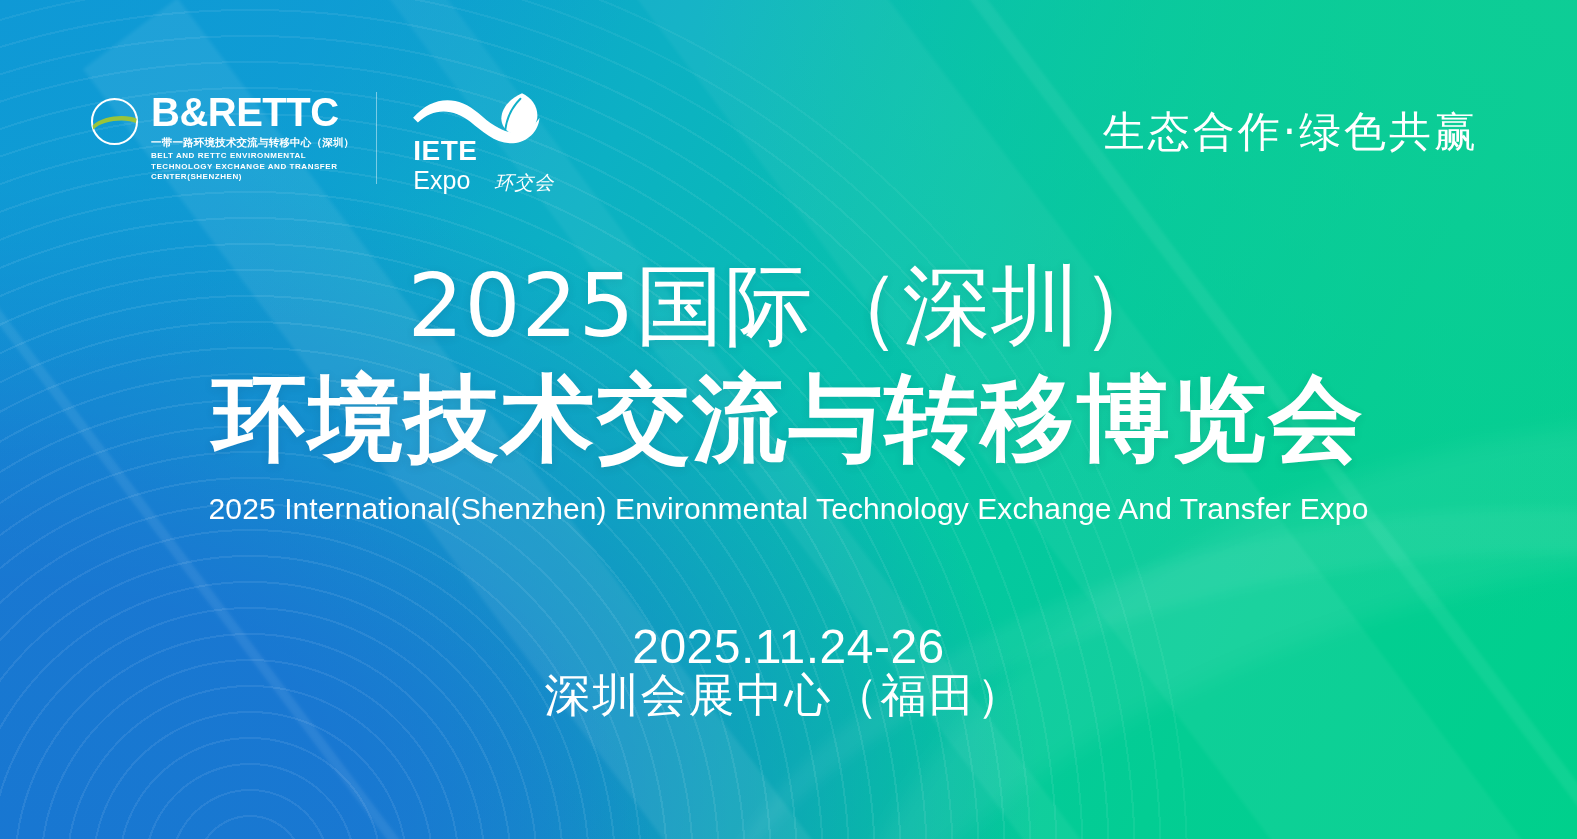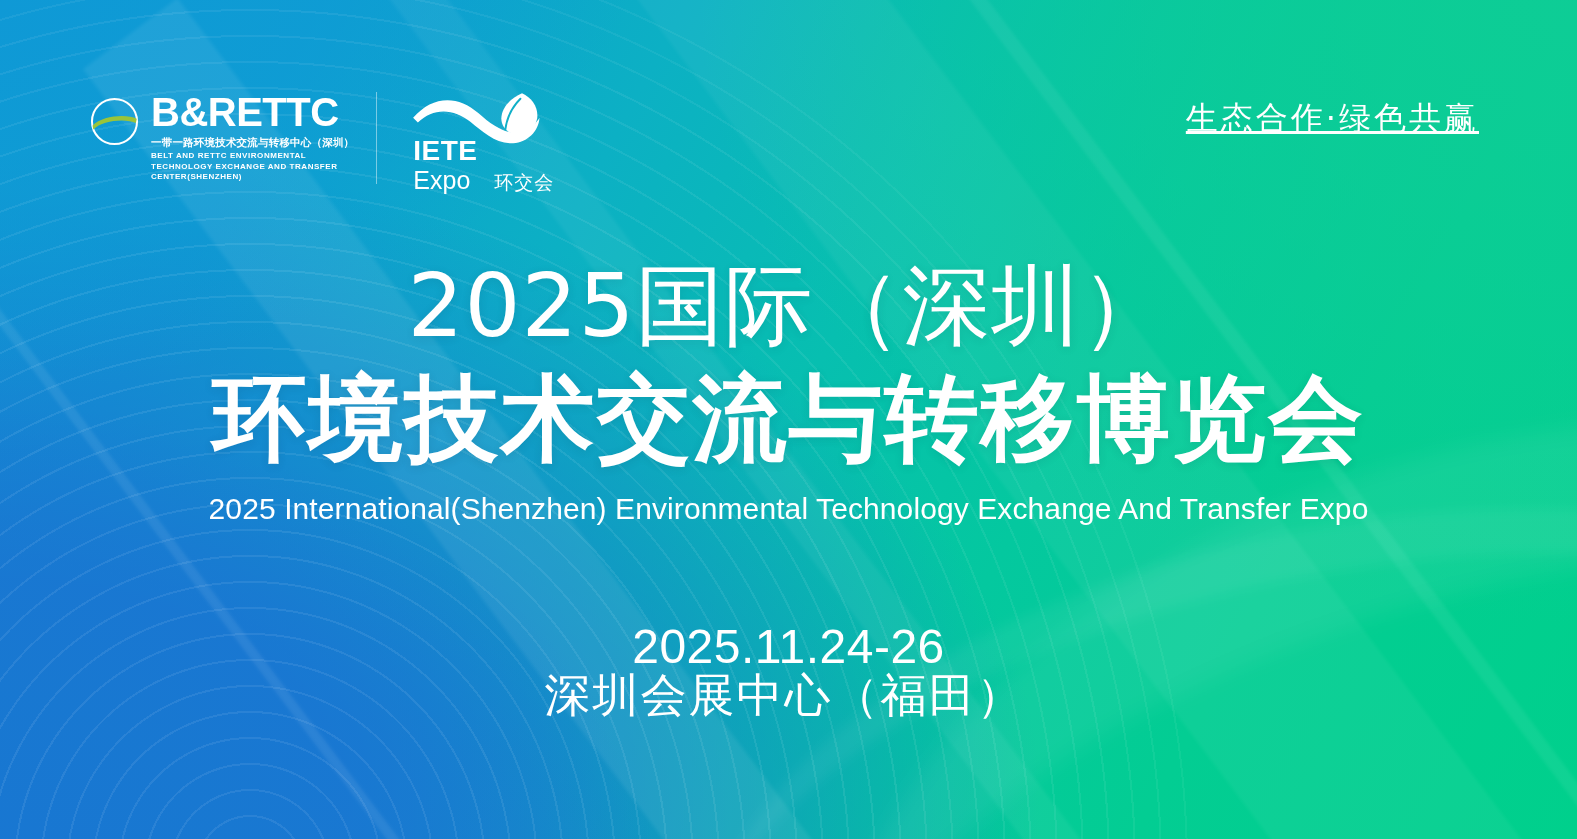--- a/index.html
+++ b/index.html
@@ -99,27 +99,26 @@
   .logo-iete{position:relative;width:168px;height:100px;margin-left:12px;}
   .iete-mark{position:absolute;left:0;top:-2px;width:160px;height:62px;}
   .iete-text{position:absolute;left:2px;top:45px;}
   .iete-main{
     color:#fff;font-weight:bold;font-size:28px;line-height:28px;letter-spacing:.5px;
   }
   .iete-sub{
     color:#fff;font-size:25px;line-height:28px;margin-top:1px;font-weight:300;
     display:flex;align-items:baseline;gap:16px;
   }
-  .iete-sub .cn{font-size:19px;margin-left:8px;font-family:"DejaVu Sans",sans-serif;letter-spacing:1px;}
+  .iete-sub .cn{font-size:19px;margin-left:8px;font-family:"DejaVu Sans",sans-serif;letter-spacing:1px;font-style:italic;}
   .slogan{
-    position:absolute;right:98px;top:97px;
-    color:#fff;font-size:32px;letter-spacing:3px;
+    position:absolute;right:98px;top:104px;
+    color:#fff;font-size:42px;letter-spacing:3px;
     font-family:"DejaVu Sans",sans-serif;font-weight:400;
     white-space:nowrap;
-    text-decoration:underline;
   }
   
   .main{position:absolute;left:0;top:0;width:100%;height:100%;}
   .title-l1{
     position:absolute;left:0;right:0;top:258px;text-align:center;
     color:#fff;font-weight:normal;font-size:88px;line-height:96px;
     letter-spacing:1px;font-family:"DejaVu Sans",sans-serif;
     white-space:nowrap;
     text-shadow:0 2px 10px rgba(0,40,60,.10);
   }

